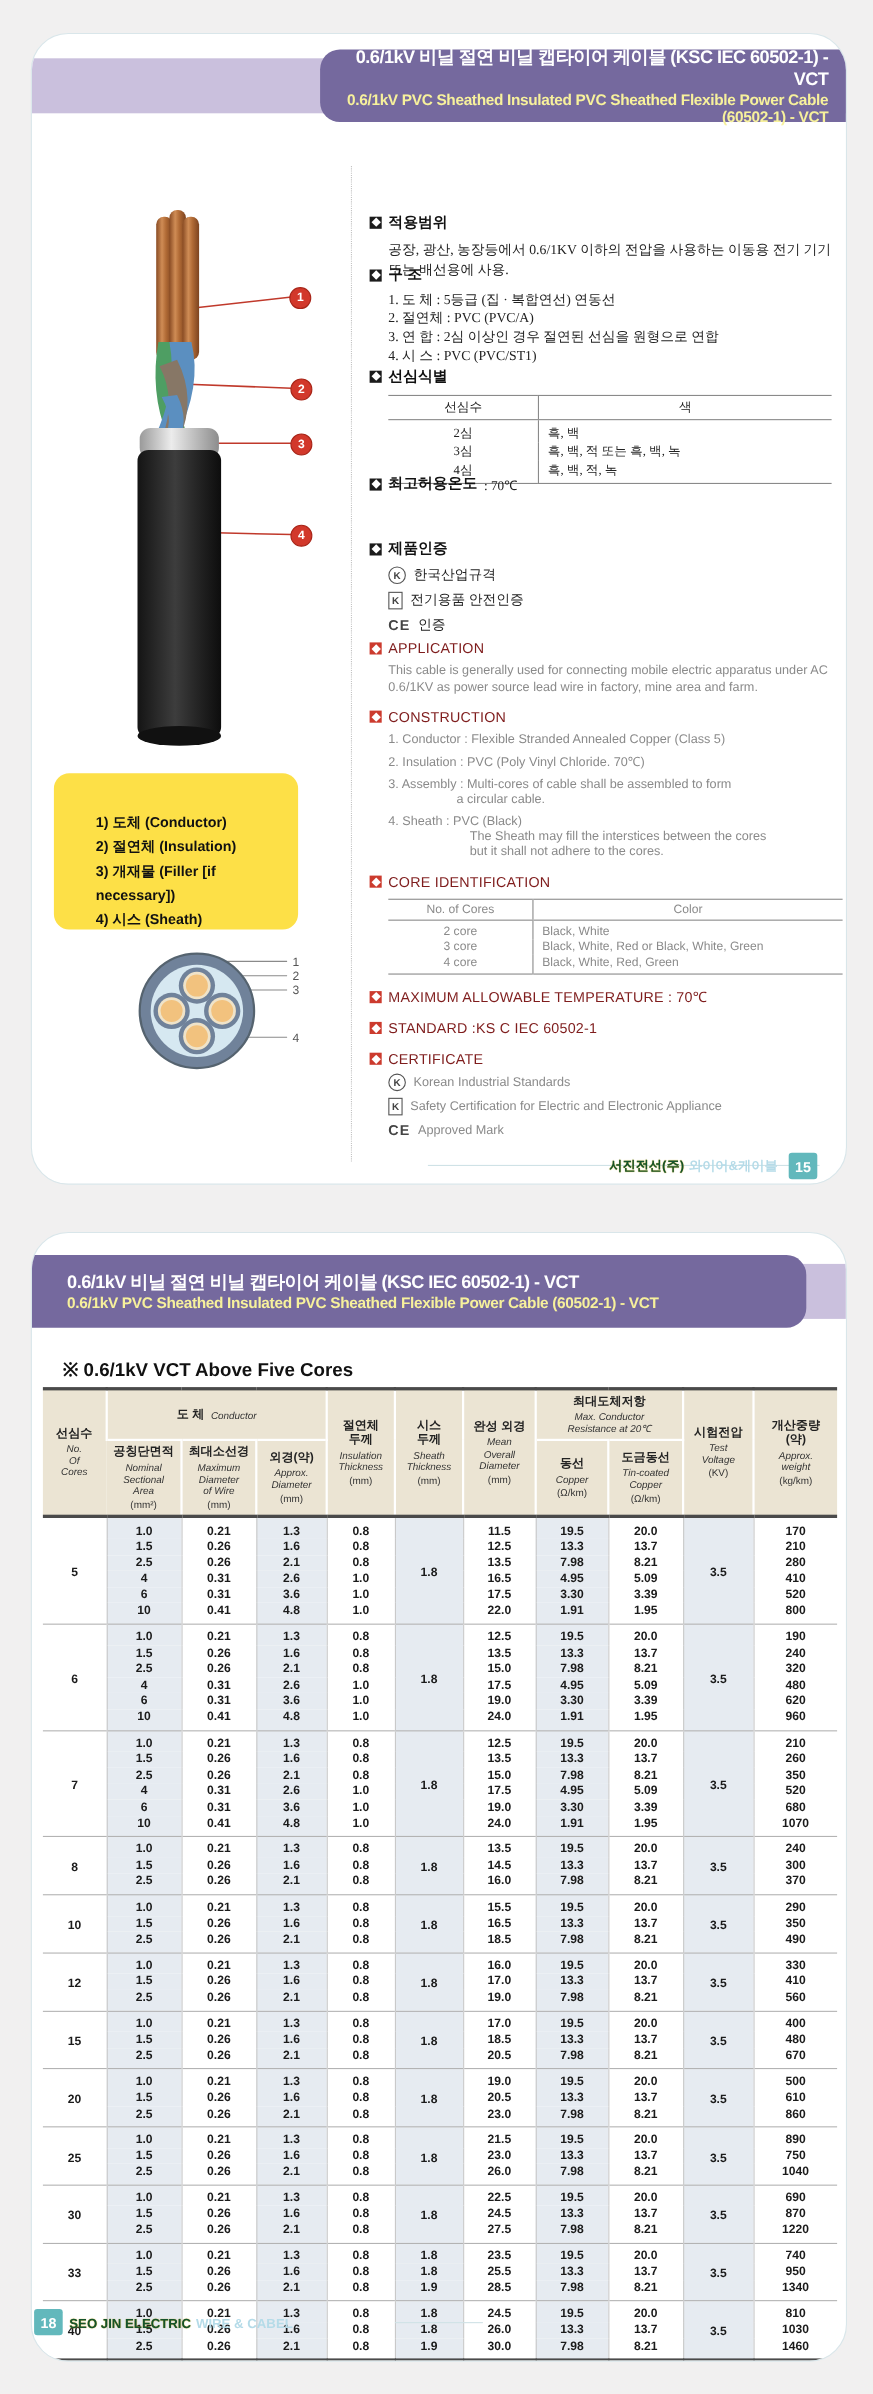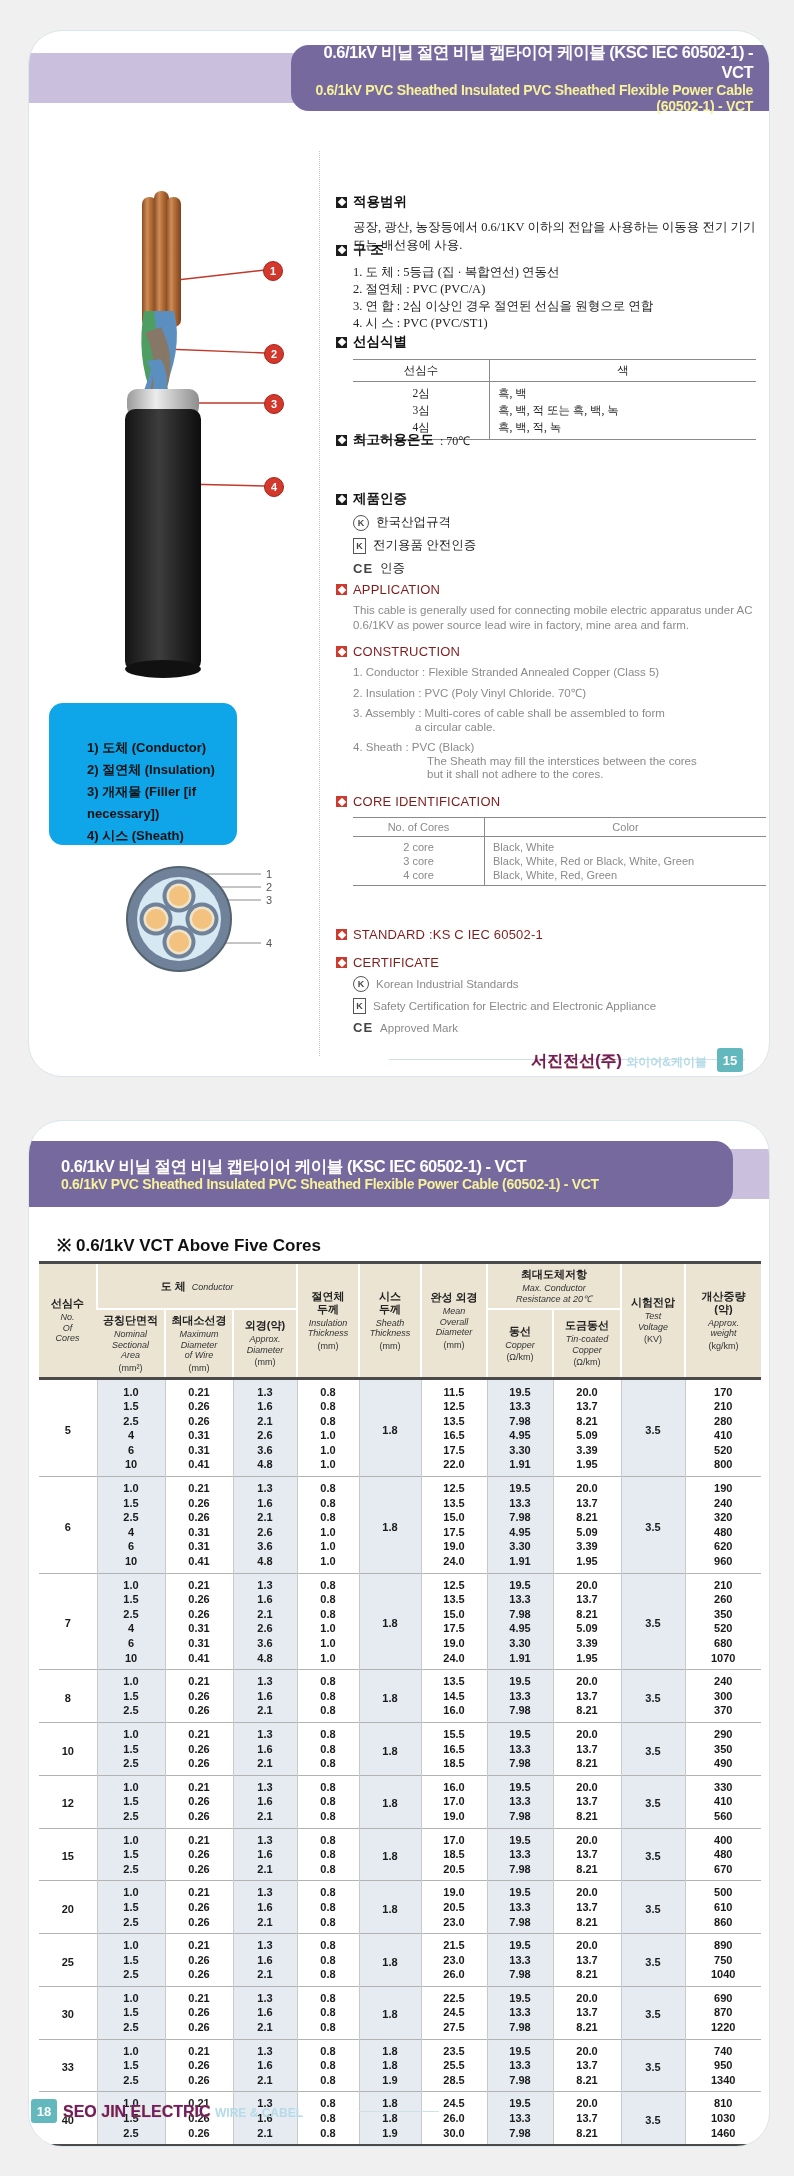--- a/index.html
+++ b/index.html
@@ -59,28 +59,28 @@
   .mk-kc{width:11px;height:14px;border:1.4px solid #555;font-size:9px;}
   .mk-ce{font-size:13px;letter-spacing:1px;}
   .cert-ko{font-family:"Liberation Serif",serif;font-size:12.5px;color:#222;}
   .cert-en{font-size:11.5px;color:#8a8a8a;}
 
   
   .divider{position:absolute;left:290px;top:120px;height:905px;width:0;border-left:1px dotted #c3c3c3;}
   #cable-svg{position:absolute;left:14px;top:100px;}
   .callout{position:absolute;width:18px;height:18px;border-radius:50%;background:#d2382b;color:#fff;
            font-size:11px;font-weight:700;display:flex;align-items:center;justify-content:center;border:1px solid #a82417;}
-  #labelbox{position:absolute;left:20px;top:672px;width:188px;height:142px;background:#0ea5e9;border-radius:14px;}
+  #labelbox{position:absolute;left:20px;top:672px;width:222px;height:142px;background:#fde047;border-radius:14px;}
   .lbl-line{font-size:13px;font-weight:700;color:#111;line-height:22px;padding-left:38px;}
   #labelbox .inner{padding-top:34px;}
   #xsec-svg{position:absolute;left:60px;top:800px;}
 
   
   .foot-line{position:absolute;height:1px;background:#cfe2e6;}
-  .foot-text-y{color:#701a75;font-weight:700;font-size:16px;text-shadow:0 0 1px #c9a40a;}
+  .foot-text-y{color:#14532d;font-weight:700;font-size:12px;text-shadow:0 0 1px #c9a40a;}
   .foot-text-b{color:#b5dbe8;font-weight:700;font-size:12px;}
   .pagebox{position:absolute;width:26px;height:24px;background:#62b8bc;color:#fff;border-radius:3px;
            display:flex;align-items:center;justify-content:center;font-size:13px;font-weight:700;}
 
   
   #tbl-title{position:absolute;left:28px;top:112px;font-size:17px;font-weight:700;color:#111;}
   #spec-wrap{position:absolute;left:10px;top:140px;width:722px;}
   #spec-table{border-collapse:collapse;width:722px;border-top:3px solid #4a4a4a;border-bottom:2.5px solid #4a4a4a;table-layout:fixed;}
   #spec-table th{background:#ebe4d3;vertical-align:middle;padding:4px 1px;border-left:2px solid #fff;}
   #spec-table th:first-child{border-left:none;}
@@ -339,20 +339,26 @@
             <td class="vline">Black, White, Red or Black, White, Green</td>
             </tr>
         <tr class="spb">
               <td class="c1">4 core</td>
             <td class="vline">Black, White, Red, Green</td>
             </tr>
       </tbody>
         </table>
     </div>
 
+    <div class="sec" style="top:866px;">
+      <div class="hrow">
+          <span class="bullet b-red"></span>
+        <span class="he-title">MAXIMUM ALLOWABLE TEMPERATURE : 70℃</span>
+        </div>
+    </div>
 
     <div class="sec" style="top:896px;">
       <div class="hrow">
           <span class="bullet b-red"></span>
         <span class="he-title">STANDARD :KS C IEC 60502-1</span>
         </div>
     </div>
 
     <div class="sec" style="top:924px;">
       <div class="hrow">

